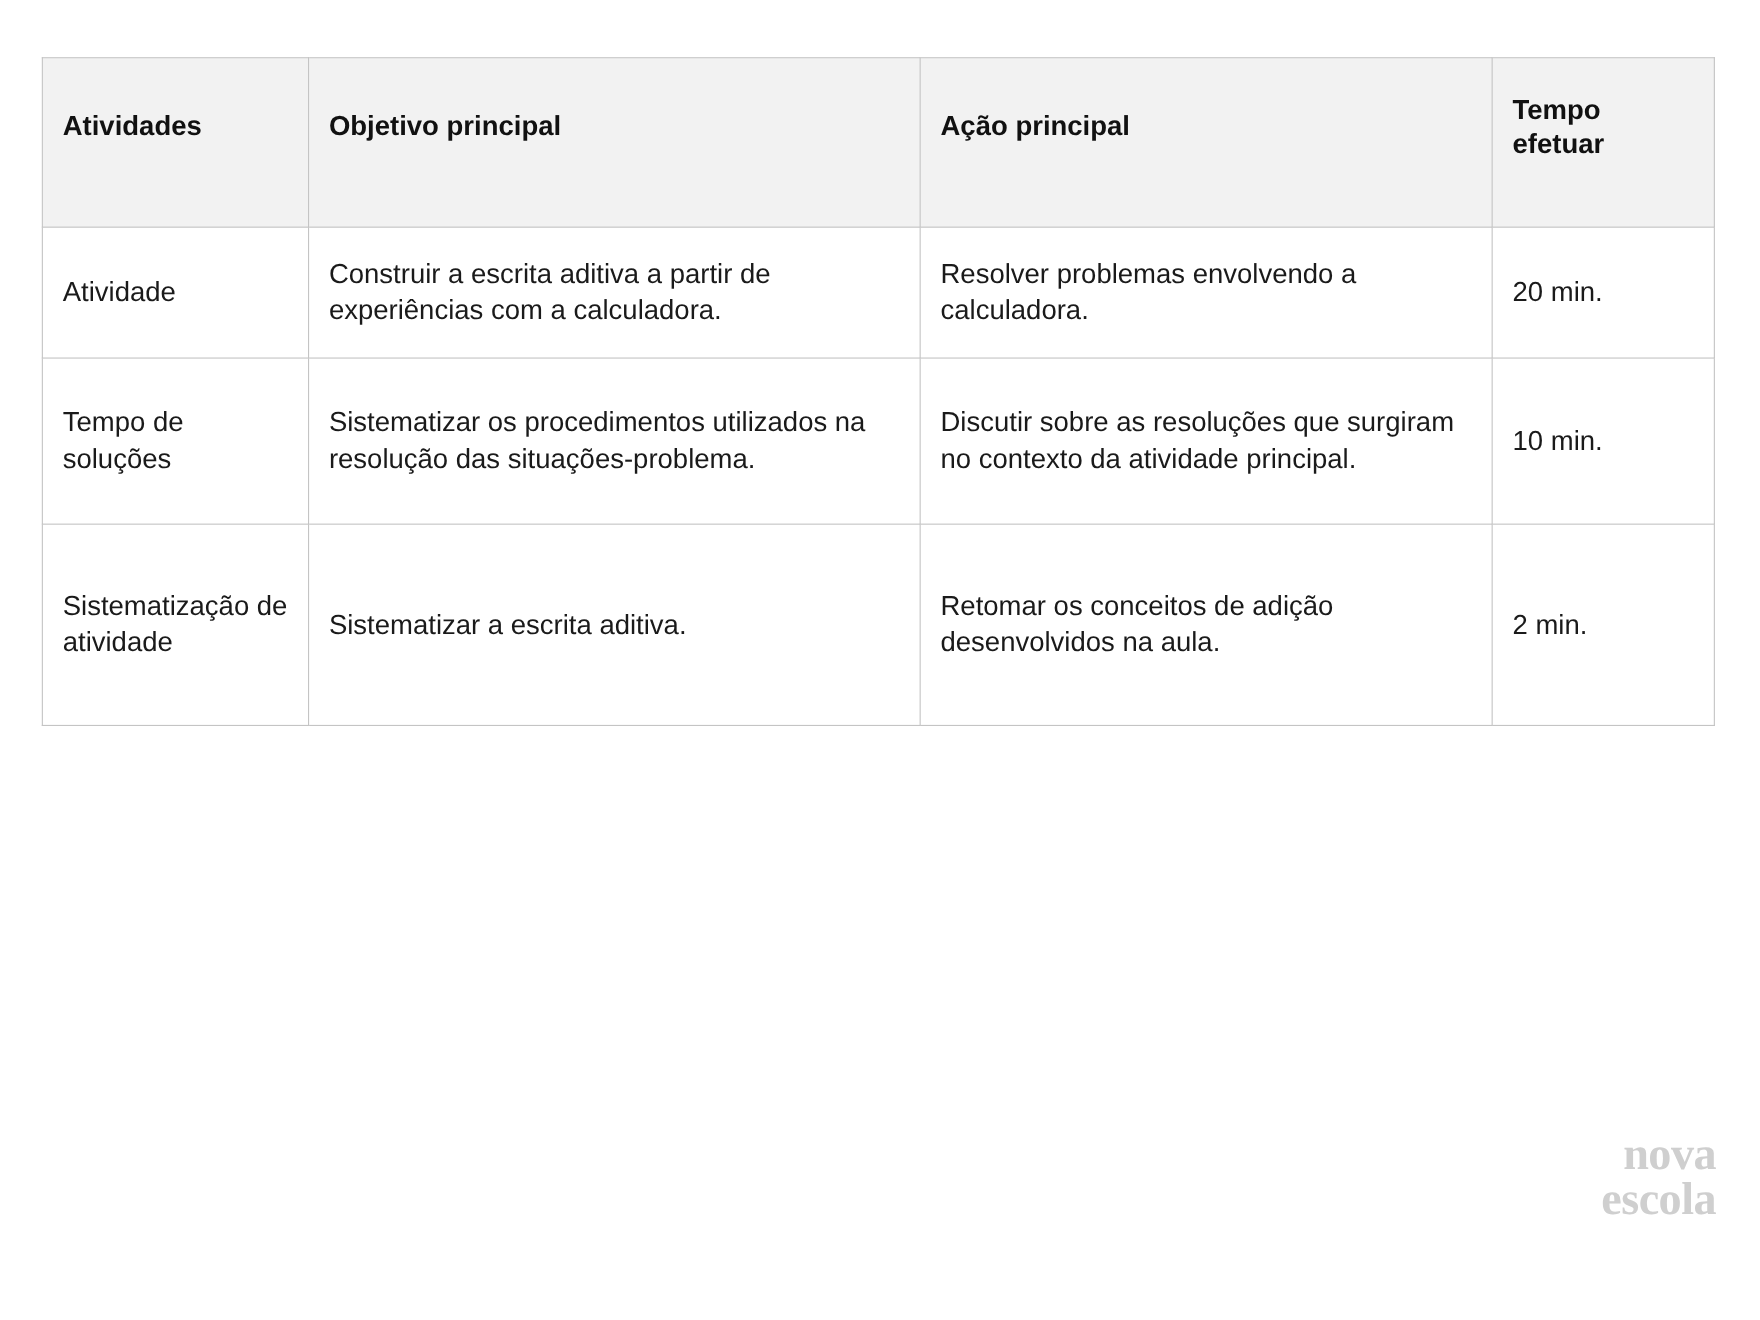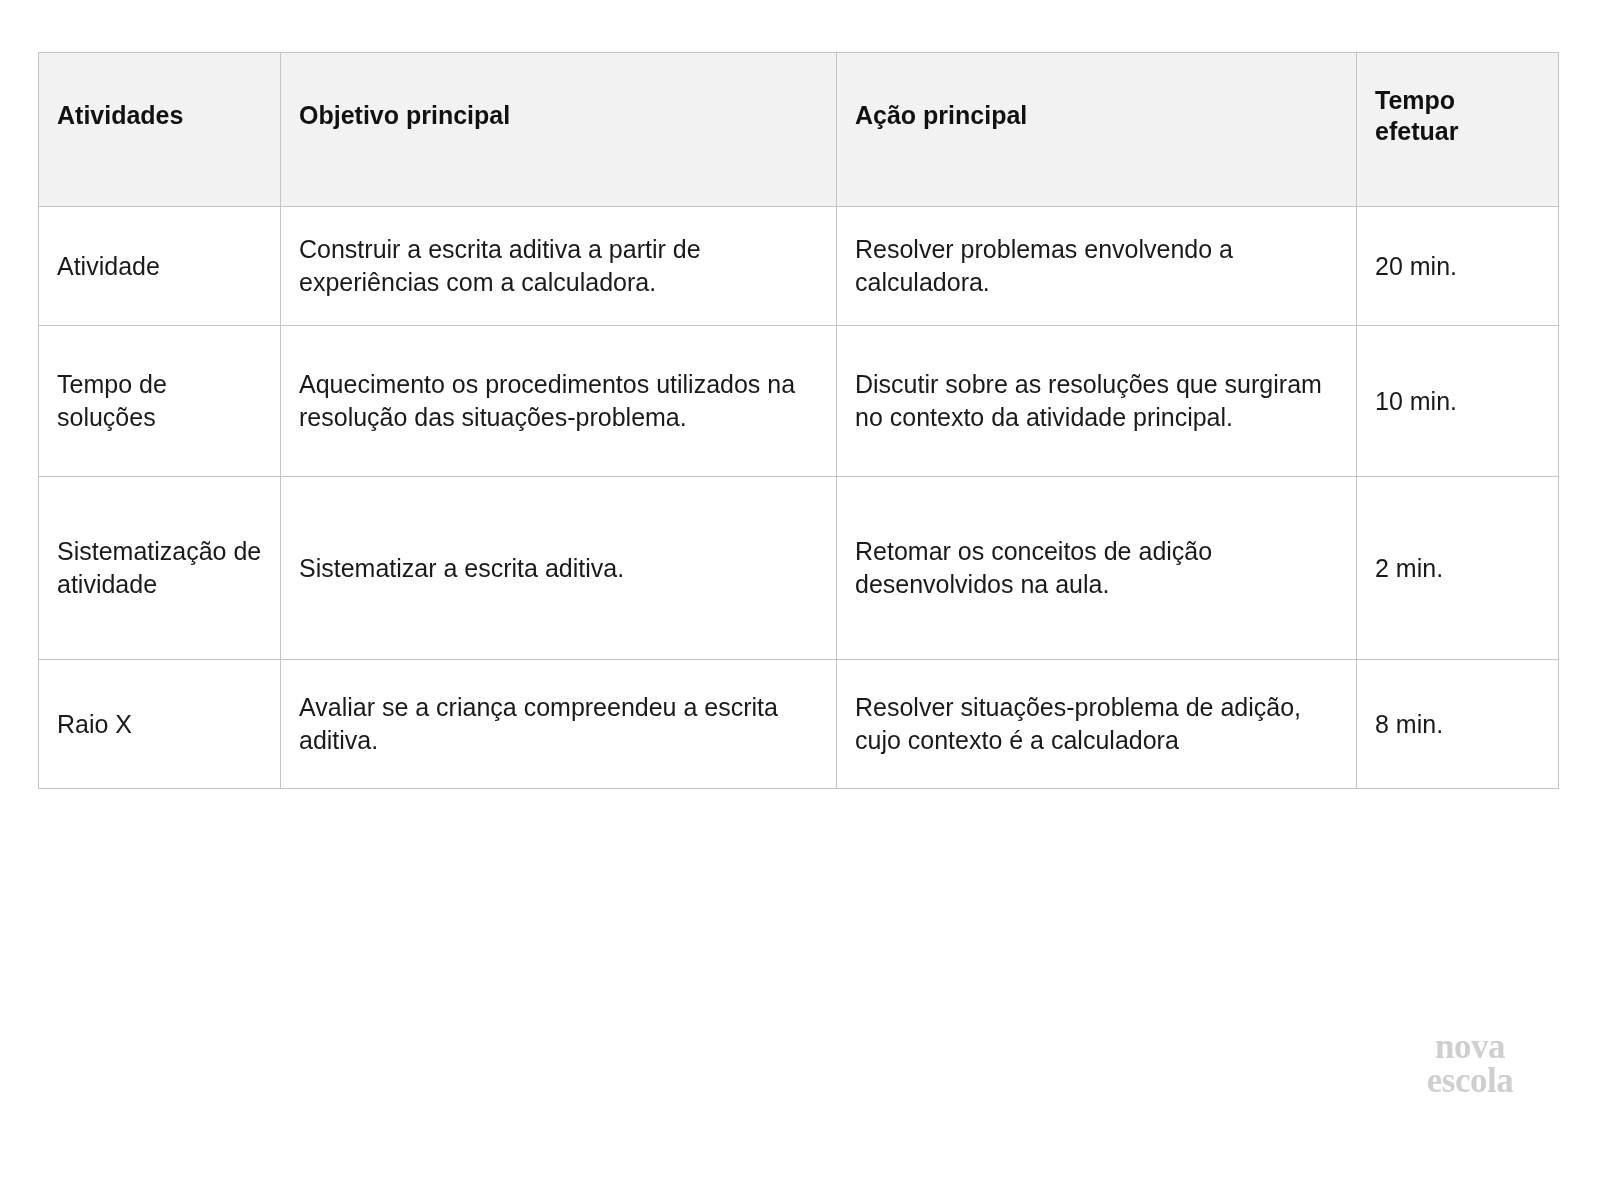--- a/index.html
+++ b/index.html
@@ -74,24 +74,24 @@
   .row-h-130 td { height: 128px; }
 
   
   .va-mid { vertical-align: middle; }
 
   .logo {
     position: absolute;
     left: 1380px;
     top: 1030px;
     width: 180px;
-    text-align: center;
+    text-align: right;
     font-family: "Liberation Serif", serif;
     font-weight: bold;
-    font-size: 35px;
+    font-size: 42px;
     line-height: 0.98;
     color: #cfcfcf;
     letter-spacing: -0.5px;
   }
   .logo-line-1 { display: block; }
   .logo-line-2 { display: block; }
 </style>
 </head>
 <body>
 
@@ -117,39 +117,33 @@
 
       <tr class="row-h-120">
         <td class="va-mid">Atividade</td>
         <td class="va-mid">Construir a escrita aditiva a partir de experiências com a calculadora.</td>
         <td class="va-mid">Resolver problemas envolvendo a calculadora.</td>
         <td class="va-mid">20 min.</td>
       </tr>
 
       <tr class="row-h-150">
         <td class="va-mid">Tempo de soluções</td>
-        <td class="va-mid">Aquecimento os procedimentos utilizados na resolução das situações-problema.</td>
+        <td class="va-mid">Sistematizar os procedimentos utilizados na resolução das situações-problema.</td>
         <td class="va-mid">Discutir sobre as resoluções que surgiram no contexto da atividade principal.</td>
         <td class="va-mid">10 min.</td>
       </tr>
 
       <tr class="row-h-180">
         <td class="va-mid">Sistematização de atividade</td>
         <td class="va-mid">Sistematizar a escrita aditiva.</td>
         <td class="va-mid">Retomar os conceitos de adição desenvolvidos na aula.</td>
         <td class="va-mid">2 min.</td>
       </tr>
 
 
-      <tr class="row-h-130">
-        <td class="va-mid">Raio X</td>
-        <td class="va-mid">Avaliar se a criança compreendeu a escrita aditiva.</td>
-        <td class="va-mid">Resolver situações-problema de adição, cujo contexto é a calculadora</td>
-        <td class="va-mid">8 min.</td>
-      </tr>
 
     </tbody>
   </table>
 
   <div class="logo">
     <span class="logo-line-1">nova</span>
     <span class="logo-line-2">escola</span>
   </div>
 
 </div>

